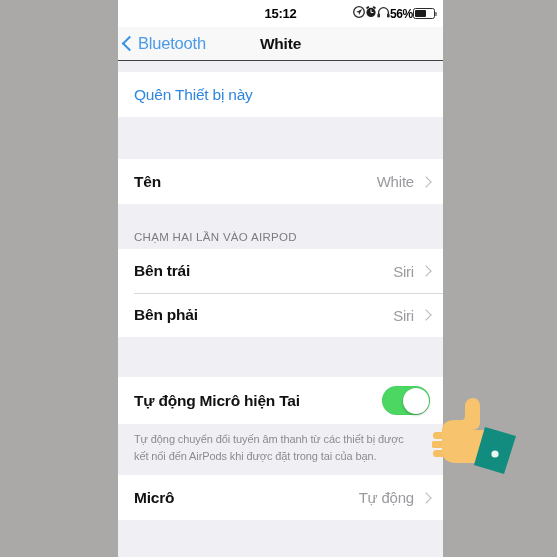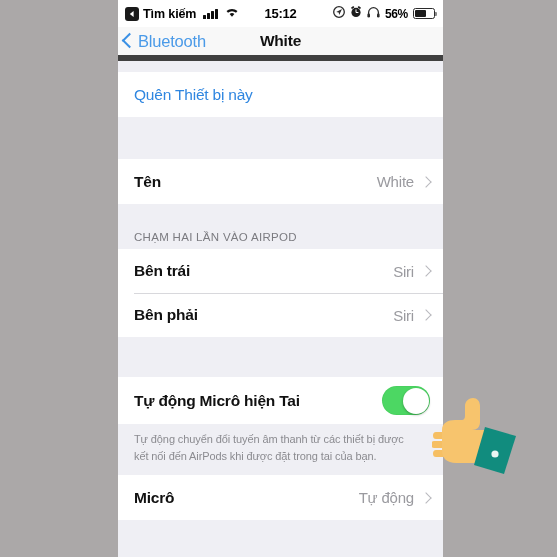--- a/index.html
+++ b/index.html
@@ -84,21 +84,20 @@
     text-align: center;
     font-size: 13px;
     font-weight: bold;
     letter-spacing: -0.2px;
     pointer-events: none;
   }
   .sb-right {
     margin-left: auto;
     display: flex;
     align-items: center;
-    gap: 5px;
     position: relative;
     z-index: 2;
   }
   .batt-pct { font-size: 12px; font-weight: bold; letter-spacing:-.3px;}
   .batt {
     width: 22px; height: 11px;
     border: 1.4px solid #2b2b2b;
     border-radius: 2.5px;
     position: relative;
     box-sizing: border-box;
@@ -117,21 +116,21 @@
     height:100%;
     width:62%;
     background:#1c1c1c;
     border-radius:1px;
   }
 
   
   #nav-bar {
     height: 34px;
     background: #f8f8f8;
-    border-bottom: 6px solid #404040;
+    border-bottom: 1px solid #404040;
     display: flex;
     align-items: center;
     position: relative;
     box-sizing: border-box;
   }
   #back-button {
     display: flex;
     align-items: center;
     gap: 2px;
     color: #4a9ae8;
@@ -257,40 +256,20 @@
 </style>
 </head>
 <body>
 
 <div id="backdrop">
 
   <div id="phone-screen">
 
     <div id="status-bar">
 
-      <div class="sb-left">
-        <span class="back-chip">
-          <svg width="8" height="8" viewBox="0 0 8 8" aria-hidden="true">
-            <polygon points="5.6,1 5.6,7 1.8,4" fill="#ffffff"></polygon>
-          </svg>
-        </span>
-        <span class="sb-app-name">Tìm kiếm</span>
-        <span class="bars">
-          <i></i>
-            <i></i>
-            <i></i>
-            <i></i>
-        </span>
-        <span class="wifi-ic">
-          <svg width="14" height="11" viewBox="0 0 14 11" aria-hidden="true">
-            <path d="M7 9.8 L4.6 7.1 A3.6 3.6 0 0 1 9.4 7.1 Z" fill="#111"></path>
-            <path d="M1.5 4.1 A8 8 0 0 1 12.5 4.1 L11 5.7 A6 6 0 0 0 3 5.7 Z" fill="#111"></path>
-          </svg>
-        </span>
-      </div>
 
       <div class="sb-center">15:12</div>
 
       <div class="sb-right">
         <span>
           <svg width="12" height="12" viewBox="0 0 12 12" aria-hidden="true">
             <circle cx="6" cy="6" r="5.3" fill="none" stroke="#2b2b2b" stroke-width="1.3"></circle>
             <polygon points="9,3 3.2,5.9 5.7,6.4 6.2,8.9" fill="#2b2b2b"></polygon>
           </svg>
         </span>

